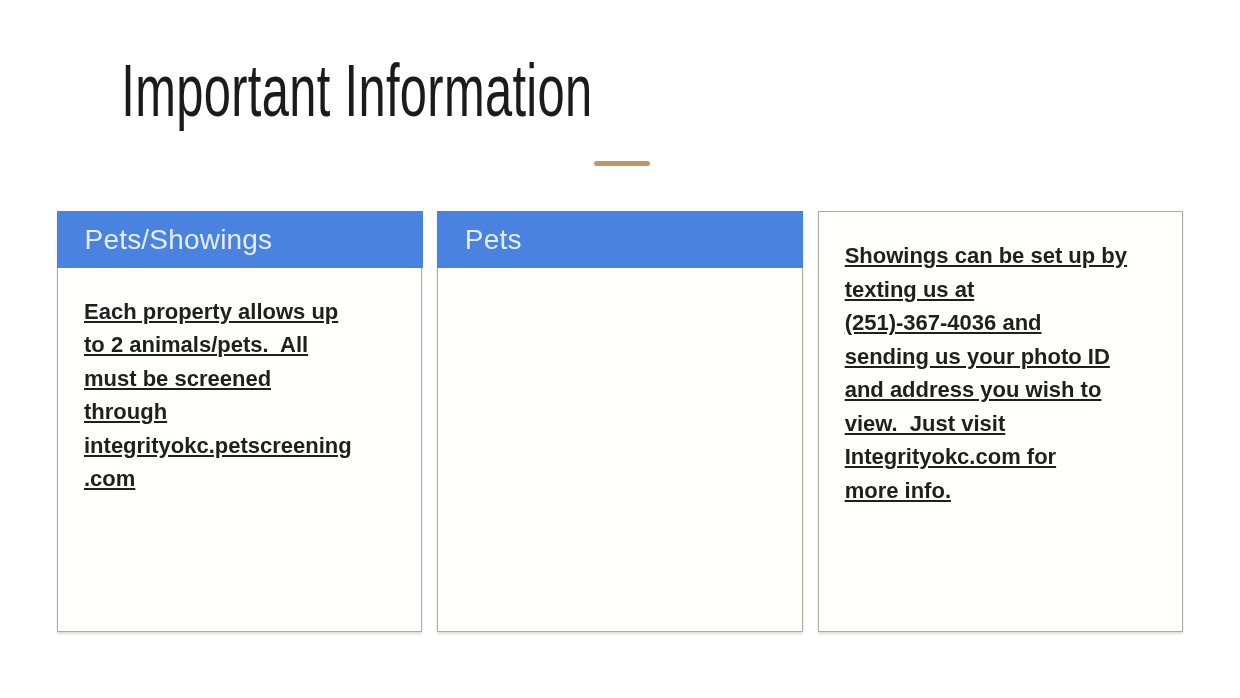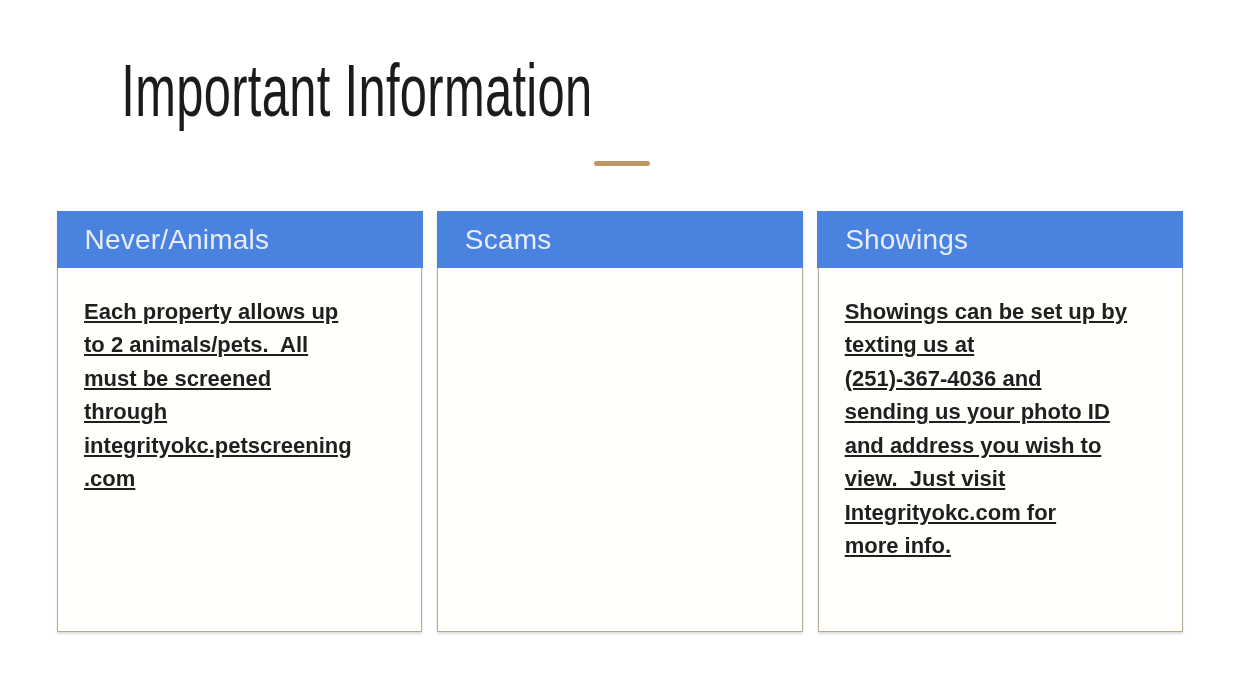--- a/index.html
+++ b/index.html
@@ -82,35 +82,34 @@
 
   <div class="title-wrap">
     <div class="slide-title">Important Information</div>
   </div>
 
   <div class="title-divider"></div>
 
   <div class="cards-row">
 
     <div class="card">
-      <div class="card-header">Never/Animals</div>
+      <div class="card-header">Pets/Showings</div>
       <div class="card-body">Each property allows up
 to 2 animals/pets.  All
 must be screened
 through
 integrityokc.petscreening
 .com</div>
     </div>
 
     <div class="card">
-      <div class="card-header">Scams</div>
+      <div class="card-header">Pets</div>
     </div>
 
     <div class="card">
-      <div class="card-header">Showings</div>
       <div class="card-body">Showings can be set up by
 texting us at
 (251)-367-4036 and
 sending us your photo ID
 and address you wish to
 view.  Just visit
 Integrityokc.com for
 more info.</div>
     </div>
 

